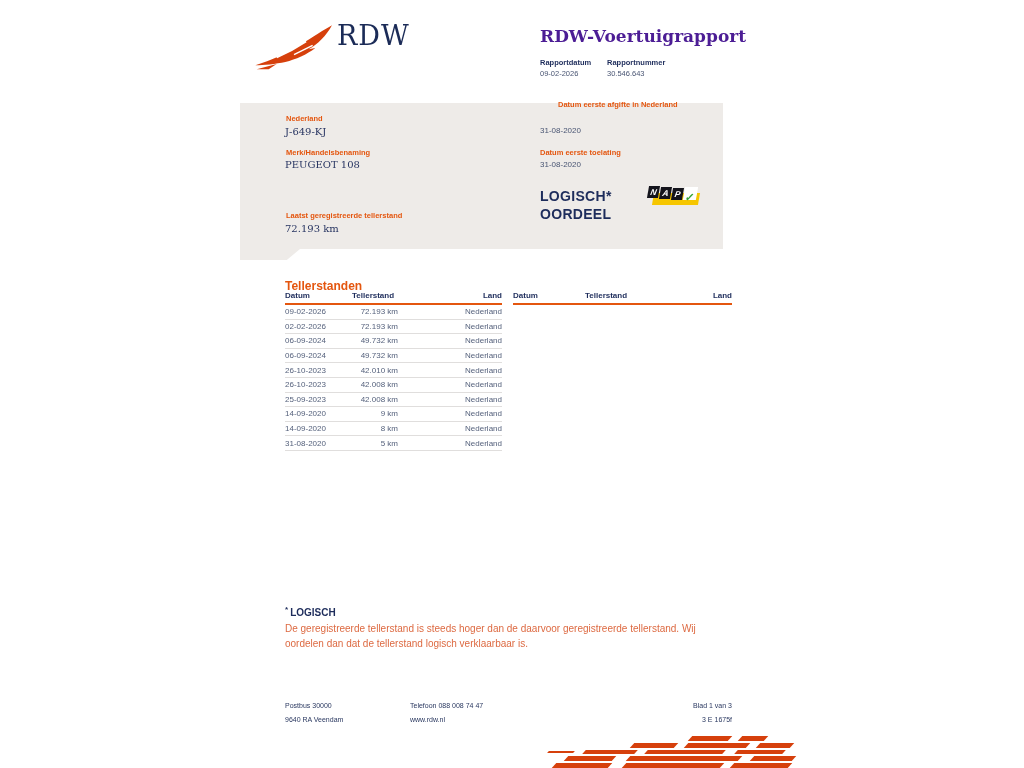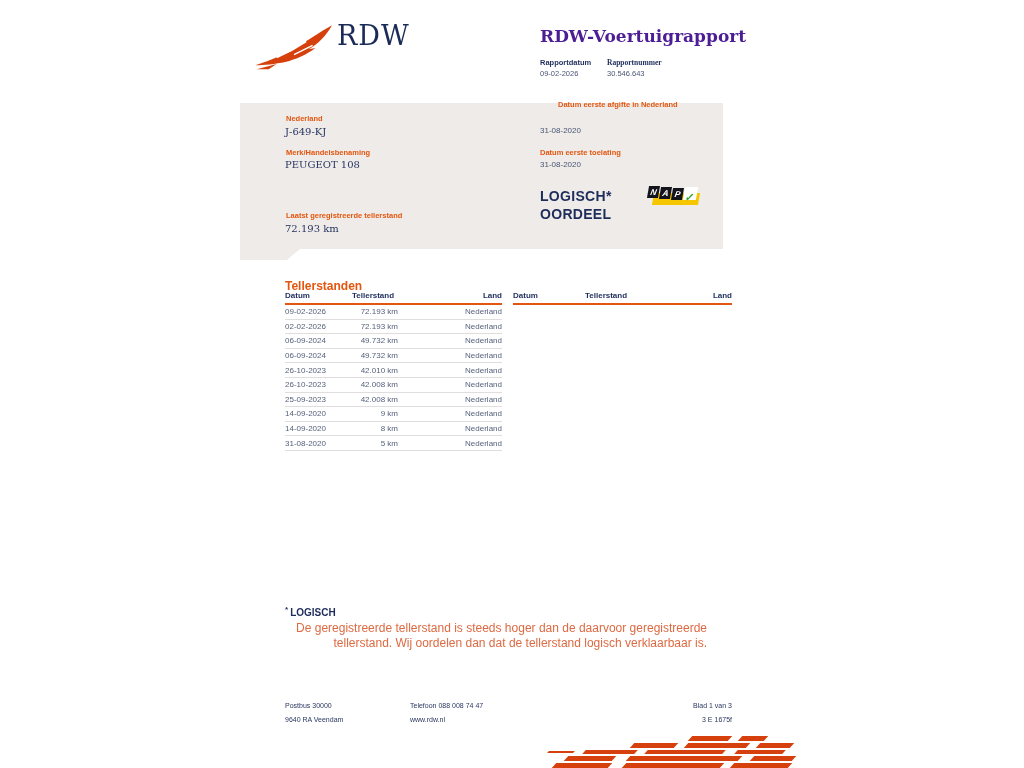--- a/index.html
+++ b/index.html
@@ -46,21 +46,21 @@
           align-items:center; border-bottom:1px solid #e0dedd; }
   .c-date { width:67px; } .c-value { width:46px; text-align:right; }
   .c-land { flex:1; text-align:right; }
   .h-date { width:67px; } .h-value { width:46px; }
   .h-land { flex:1; text-align:right; }
   .tbl-r .c-date,.tbl-r .h-date { width:72px; }
 
   
   .fn-head { font-size:10px; font-weight:800; color:#1d2c5b; }
   .fn-ast  { font-size:8px; vertical-align:4px; margin-right:2px; }
-  .fn-text { font-size:12px; line-height:15px; color:#dd6a42; width:422px;text-align:right; }
+  .fn-text { font-size:10px; line-height:15px; color:#dd6a42; width:422px; }
 
   
   .foot { font-size:7px; color:#2a3860; line-height:14px; }
 
   
   .wing-graphic { left:540px; top:736px; width:258px; height:32px; overflow:hidden; }
   .bar { position:absolute; background:#d6400c; transform:skewX(-42deg); }
 </style>
 </head>
 <body>
@@ -71,21 +71,21 @@
     <path fill="#d6400c" d="M2 62 C26 54 48 45 64 35 C80 25 96 14 117 2
       C108 18 96 30 82 38 L92 36 C79 46 63 53 47 57 C33 60 14 62 2 62 Z"></path>
     <path stroke="#ffffff" stroke-width="3" fill="none" d="M34 50 C52 42 66 34 78 26"></path>
     <path stroke="#ffffff" stroke-width="2.2" fill="none" d="M60 46 L88 32"></path>
     <path fill="#d6400c" d="M4 68 L34 60 L22 68 Z"></path>
   </svg>
   <div class="abs rdw-wordmark">RDW</div>
 
   <div class="abs doc-title">RDW-Voertuigrapport</div>
   <div class="abs meta-label" style="left:540px; top:58px;">Rapportdatum</div>
-  <div class="abs meta-label" style="left:607px; top:58px;font-family:Liberation Serif, serif;">Rapportnummer</div>
+  <div class="abs meta-label" style="left:607px; top:58px;">Rapportnummer</div>
   <div class="abs meta-value" style="left:540px; top:69px;">09-02-2026</div>
   <div class="abs meta-value" style="left:607px; top:69px;">30.546.643</div>
 
   <div class="abs graybox"></div>
   <div class="abs graybox-tab"></div>
 
   <div class="abs f-label" style="left:286px; top:114px;">Nederland</div>
   <div class="abs f-value" style="left:285px; top:126px;">J-649-KJ</div>
 
   <div class="abs f-label" style="left:286px; top:148px;">Merk/Handelsbenaming</div>

